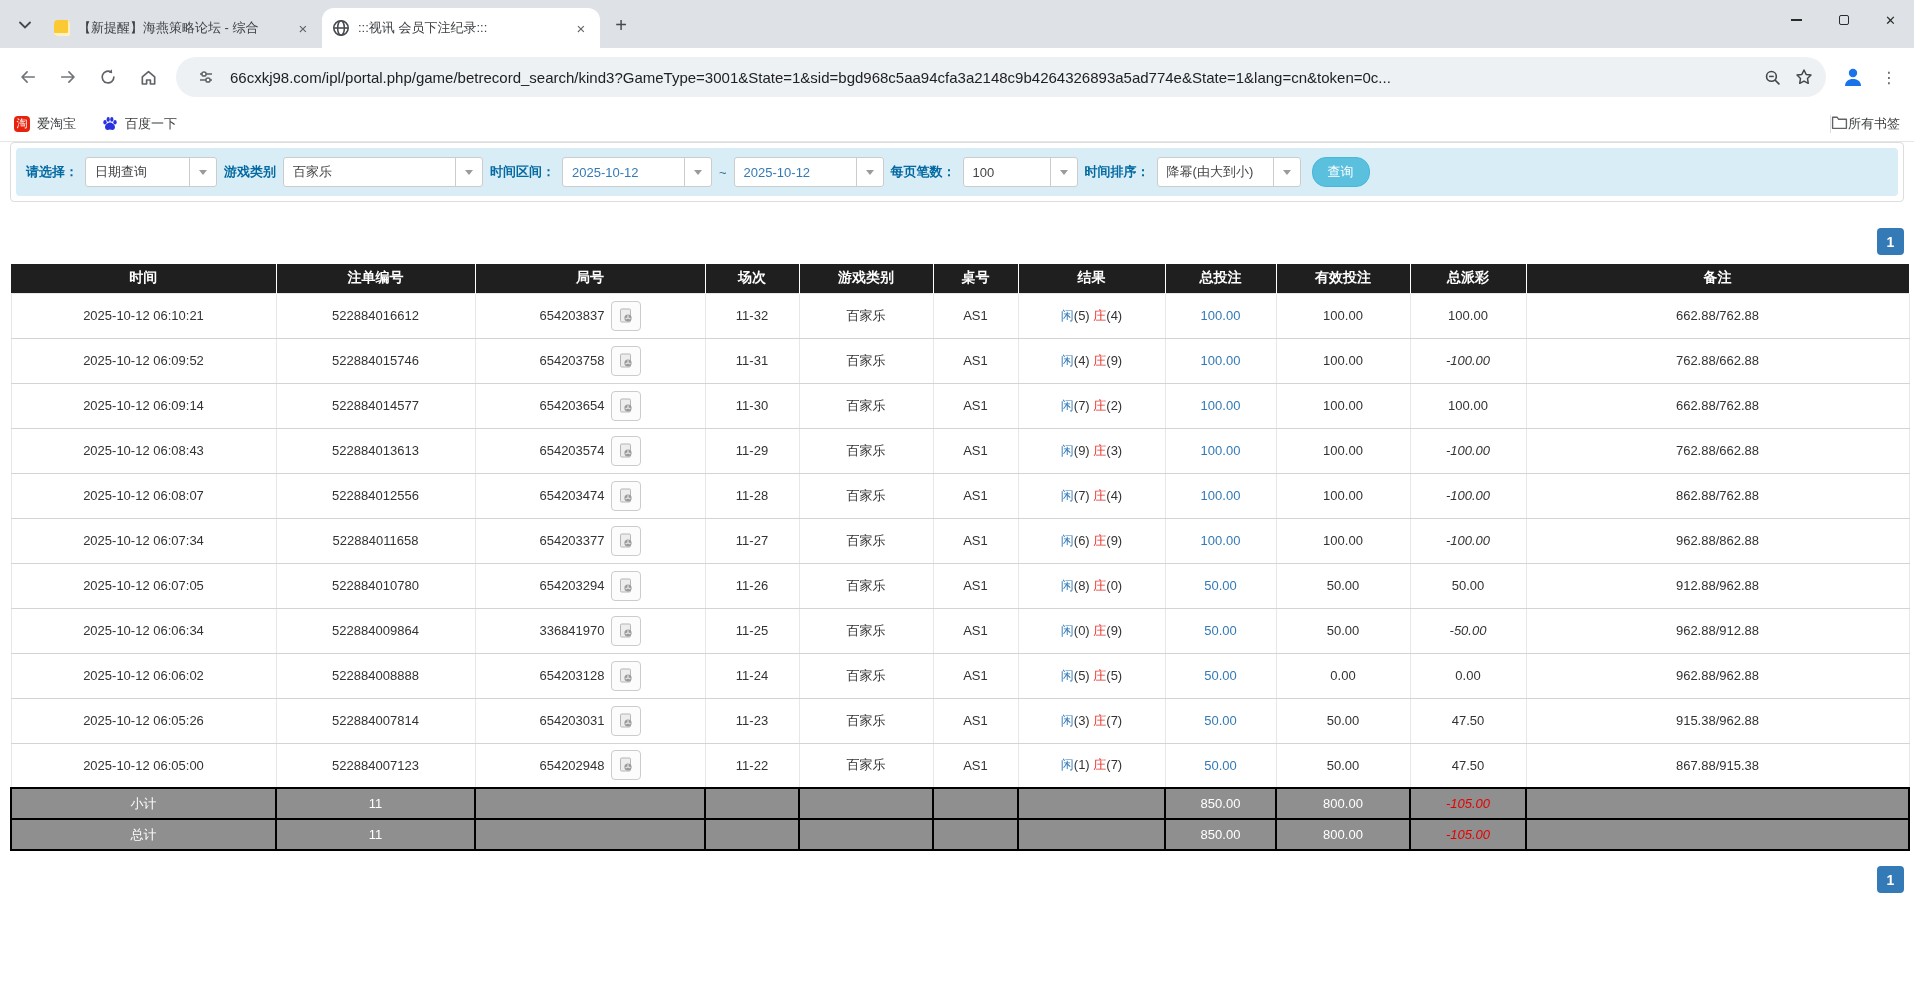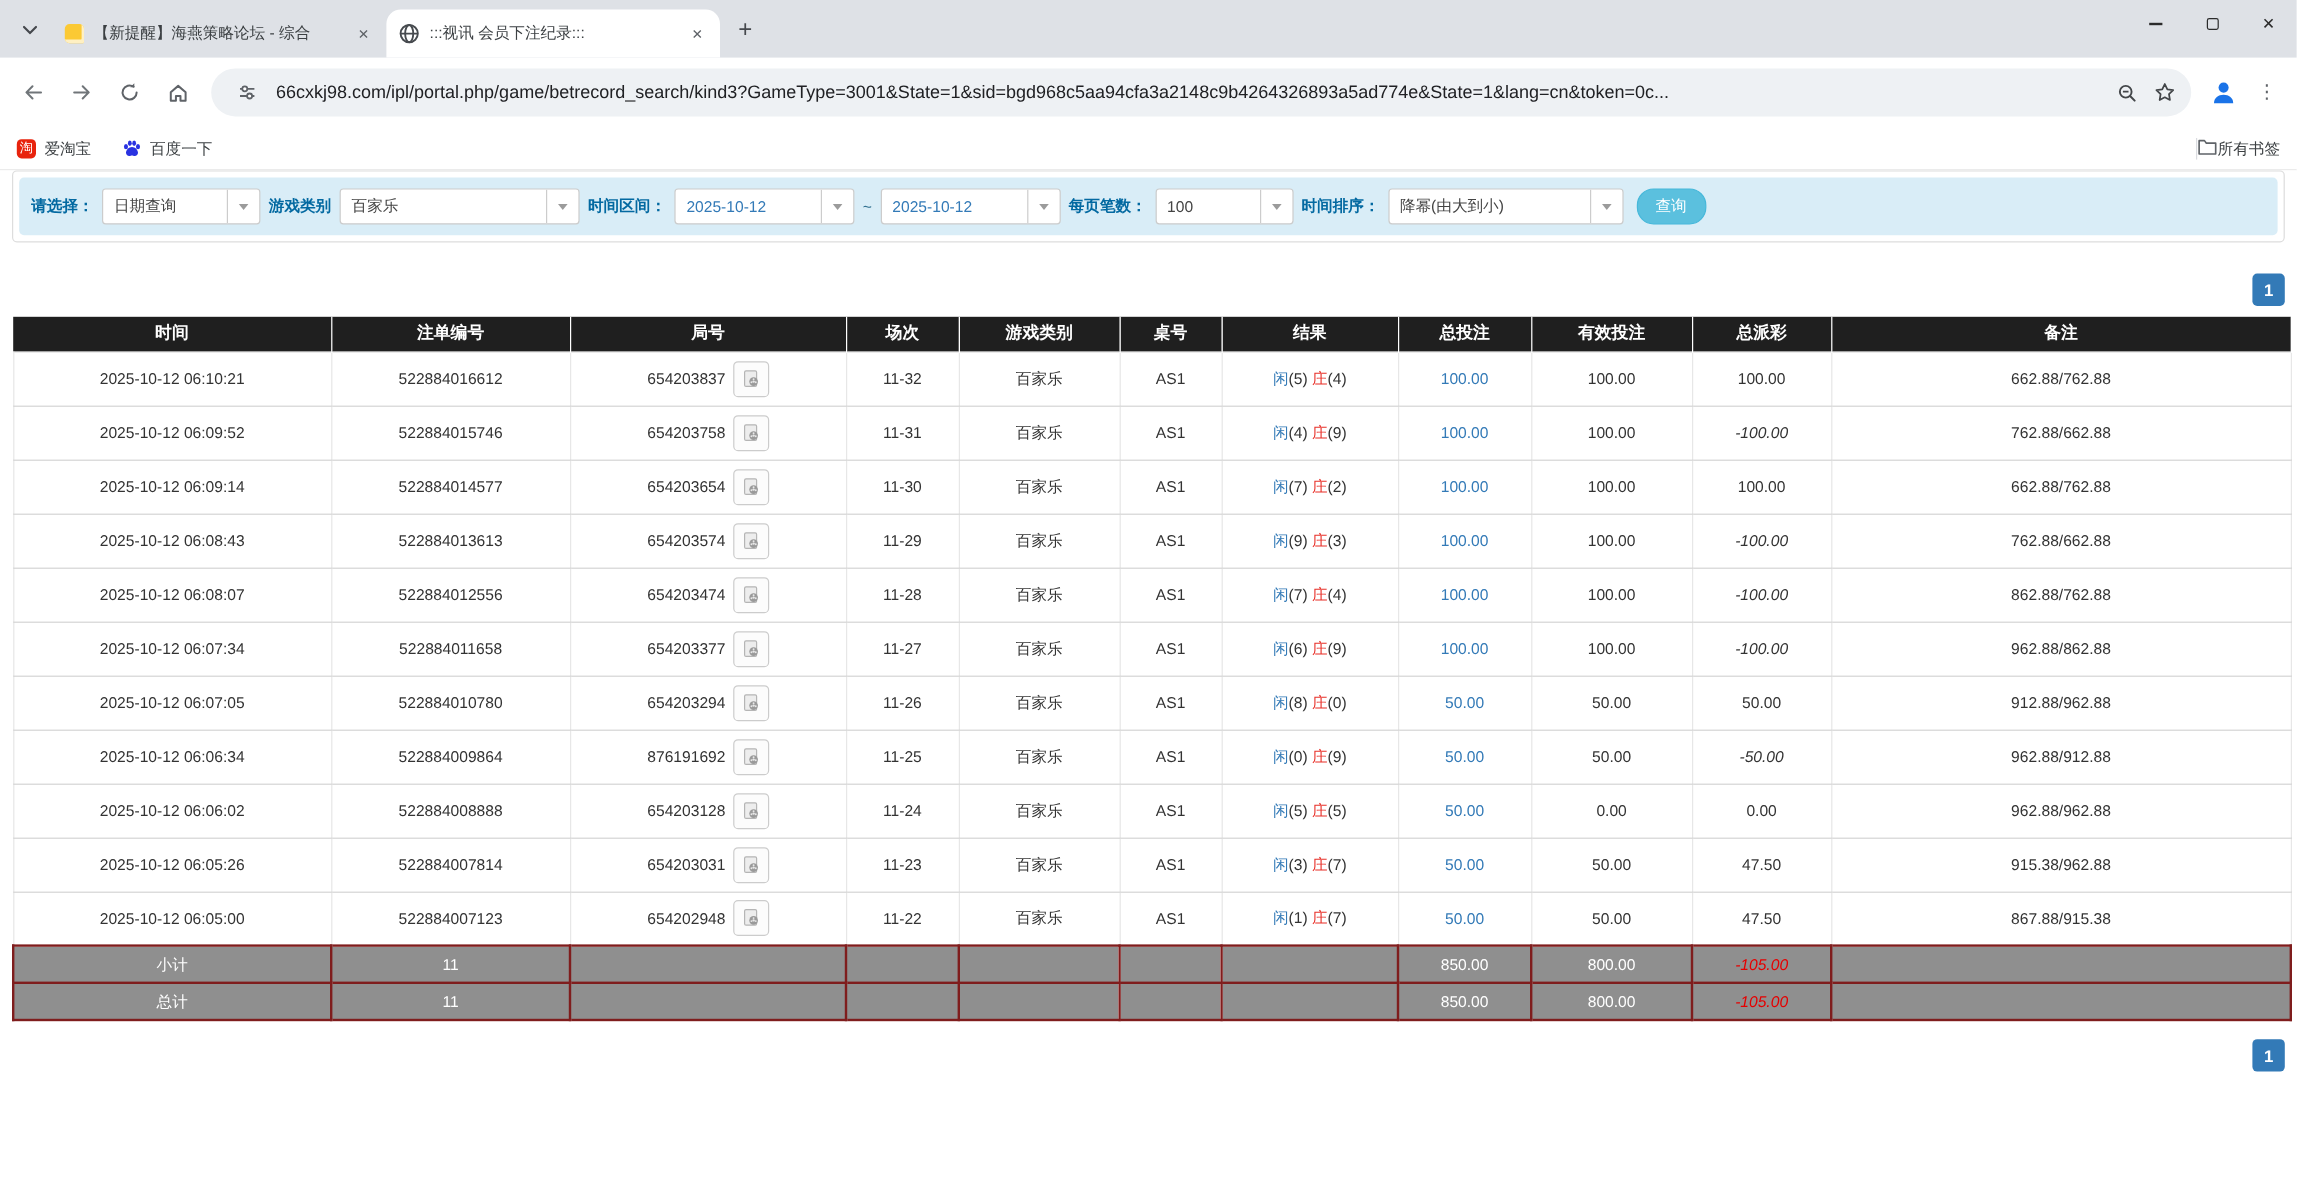--- a/index.html
+++ b/index.html
@@ -42,40 +42,40 @@
 
   .filter-panel { border:1px solid #ddd; border-radius:4px; padding:5px; }
   .filter-bar { background:#d9edf7; border-radius:4px; height:48px; display:flex; align-items:center; padding:0 10px; gap:7px; }
   .flabel { color:#0369a1; font-weight:bold; font-size:13px; white-space:nowrap; }
   .fsep { color:#31708f; font-size:13px; }
   .select { height:30px; background:#fff; border:1px solid #ccc; border-radius:3px; display:flex; align-items:stretch; overflow:hidden; flex:none; }
   .sel-value { flex:1; display:flex; align-items:center; padding:0 9px; font-size:13px; color:#444; white-space:nowrap; }
   .sel-blue .sel-value { color:#337ab7; }
   .sel-arrow { width:27px; border-left:1px solid #ccc; display:flex; align-items:center; justify-content:center; }
   .tri { width:0; height:0; border-left:4px solid transparent; border-right:4px solid transparent; border-top:5px solid #9b9b9b; }
-  .w132{width:132px}.w200{width:200px}.w150{width:150px}.w115{width:115px}.w172{width:196px}
+  .w132{width:132px}.w200{width:200px}.w150{width:150px}.w115{width:115px}.w172{width:144px}
   .search-btn { height:30px; padding:0 15px; background:#5bc0de; border:1px solid #46b8da; border-radius:14px; color:#fff; font-size:13px; display:flex; align-items:center; margin-left:4px; }
 
   .alert { margin-top:14px; background:#dff0d8; border:1px solid #d6e9c6; border-radius:2px; color:#3c763d; font-size:13px; padding:9px 12px; display:flex; justify-content:space-between; align-items:center; }
   .alert .warn { color:#e8312a; }
 
   .pagrow { display:flex; justify-content:flex-end; margin-top:26px; }
   .pagrow.bottom { margin-top:15px; }
   .page-btn { min-width:27px; height:27px; background:#337ab7; border-radius:4px; color:#fff; font-size:14px; font-weight:bold; display:flex; align-items:center; justify-content:center; padding:0 6px; }
 
   table.bets { margin-top:9px; width:100%; border-collapse:collapse; table-layout:fixed; }
   table.bets thead th { background:#1f1f1f; color:#fff; font-size:14px; font-weight:bold; height:29px; border-right:1px solid #fff; }
   table.bets tbody td { height:45px; text-align:center; font-size:13px; color:#333; border:1px solid #e7e7e7; border-bottom:1px solid #d4d4d4; overflow:hidden; white-space:nowrap; }
   .round-wrap { display:inline-flex; align-items:center; gap:6px; }
   .video-btn { width:30px; height:30px; border:1px solid #ccc; border-radius:4px; background:#fcfcfc; display:inline-flex; align-items:center; justify-content:center; }
   .c-player { color:#337ab7; }
   .c-banker { color:#e8312a; }
   .link-blue { color:#337ab7; }
   .neg { color:#e60000;font-style:italic; }
-  table.bets tr.summary td { background:#8f8f8f; color:#fff; height:31px; border:2px solid #7f1d1d; font-size:13px; }
+  table.bets tr.summary td { background:#8f8f8f; color:#fff; height:31px; border:2px solid #000000; font-size:13px; }
   table.bets tr.summary td.neg { color:#e60000; }
 </style>
 </head>
 <body>
 
 <div class="tabstrip">
   <div class="tab-search">
     <svg width="12" height="8" viewBox="0 0 12 8">
         <path d="M1 1.5l5 5 5-5" stroke="#45484d" stroke-width="1.8" fill="none" stroke-linecap="round"></path>
       </svg>
@@ -457,21 +457,21 @@
           <td><span class="c-player">闲</span><span>(8)</span> <span class="c-banker">庄</span><span>(0)</span></td>
           <td><span class="link-blue">50.00</span></td>
           <td>50.00</td>
           <td>50.00</td>
           <td>912.88/962.88</td>
         </tr>
         <tr>
           <td>2025-10-12 06:06:34</td>
           <td>522884009864</td>
           <td><span class="round-wrap">
-              <span>876191692</span>
+              <span>336841970</span>
               <span class="video-btn">
                 <svg width="16" height="16" viewBox="0 0 16 16">
                   <rect x="2.5" y="1" width="10" height="13" rx="1.2" fill="#ededed" stroke="#b5b5b5"></rect>
                   <circle cx="10" cy="10" r="3.6" fill="#9a9a9a"></circle>
                   <circle cx="10" cy="10" r="1" fill="#e8e8e8"></circle>
                   <circle cx="10" cy="8.1" r=".8" fill="#e8e8e8"></circle>
                   <circle cx="8.2" cy="10.6" r=".8" fill="#e8e8e8"></circle>
                   <circle cx="11.8" cy="10.6" r=".8" fill="#e8e8e8"></circle>
                 </svg>
               </span>

